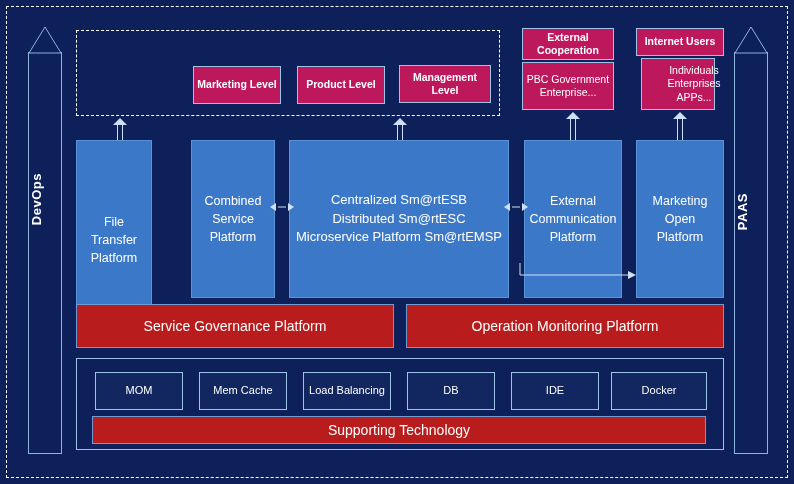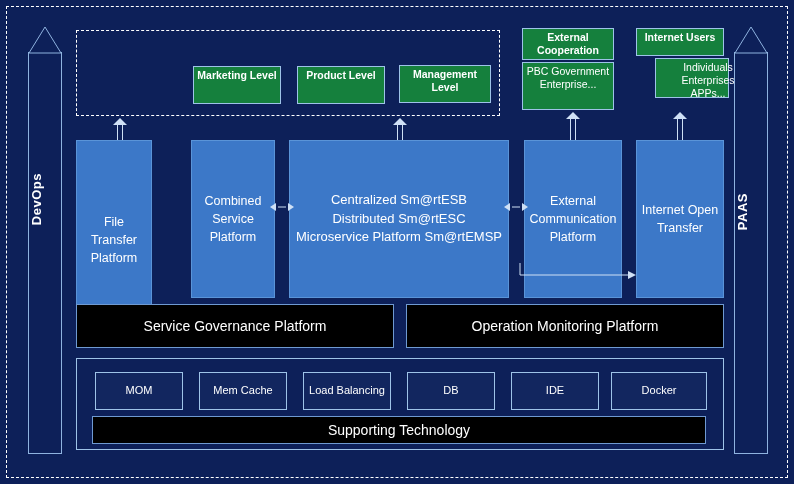--- a/index.html
+++ b/index.html
@@ -55,23 +55,24 @@
     position: absolute;
     border: 1px dashed #ffffff;
     box-sizing: border-box;
   }
 
   
   .obox {
     position: absolute;
     box-sizing: border-box;
     border: 1px solid #9ec3e8;
-    background: #15803d;
+    background: #be185d;
     color: #ffffff;
     display: flex;
+    align-items: center;
     justify-content: center;
     text-align: center;
     font-size: 10.5px;
     line-height: 1.25;
     padding: 2px;
   }
   .obox.bold {
     font-weight: bold;
   }
 
@@ -91,21 +92,21 @@
     padding: 4px;
   }
   .fbox.small {
     font-size: 12.5px;
   }
 
   
   .dbar {
     position: absolute;
     box-sizing: border-box;
-    background: #000000;
+    background: #b91c1c;
     border: 1px solid #6f9ad2;
     color: #ffffff;
     display: flex;
     align-items: center;
     justify-content: center;
     text-align: center;
     font-size: 14px;
     font-weight: normal;
   }
   .dbar.bold { font-weight: normal; }
@@ -208,21 +209,21 @@
   <div class="obox bold" style="left:522px; top:28px; width:92px; height:32px;">
     <span>External Cooperation</span>
   </div>
   <div class="obox" style="left:522px; top:62px; width:92px; height:48px;">
     <span>PBC Government Enterprise...</span>
   </div>
 
   <div class="obox bold" style="left:636px; top:28px; width:88px; height:28px;">
     <span>Internet Users</span>
   </div>
-  <div class="obox" style="left:655px; top:58px; width:74px; height:40px;padding-left:34px;">
+  <div class="obox" style="left:641px; top:58px; width:74px; height:52px;padding-left:34px;">
     <span>Individuals Enterprises APPs...</span>
   </div>
 
   <div class="uparrow" style="left:113px; top:118px; height:22px;">
     <div class="head"></div>
       <div class="shaft"></div>
   </div>
   <div class="uparrow" style="left:393px; top:118px; height:22px;">
     <div class="head"></div>
       <div class="shaft"></div>
@@ -248,21 +249,21 @@
     <span style="white-space:pre-line;">Centralized Sm@rtESB
 Distributed Sm@rtESC
 Microservice Platform Sm@rtEMSP</span>
   </div>
 
   <div class="fbox small" style="left:524px; top:140px; width:98px; height:158px;">
     <span>External Communication Platform</span>
   </div>
 
   <div class="fbox small" style="left:636px; top:140px; width:88px; height:158px;">
-    <span>Internet Open Transfer</span>
+    <span>Marketing Open Platform</span>
   </div>
 
   <svg class="lines">
 
     <line x1="278" y1="207" x2="286" y2="207" stroke="#cfe0f5" stroke-width="1"></line>
     <polygon points="276,203 276,211 270,207" fill="#cfe0f5"></polygon>
     <polygon points="288,203 288,211 294,207" fill="#cfe0f5"></polygon>
 
     <line x1="512" y1="207" x2="520" y2="207" stroke="#cfe0f5" stroke-width="1"></line>
     <polygon points="510,203 510,211 504,207" fill="#cfe0f5"></polygon>

